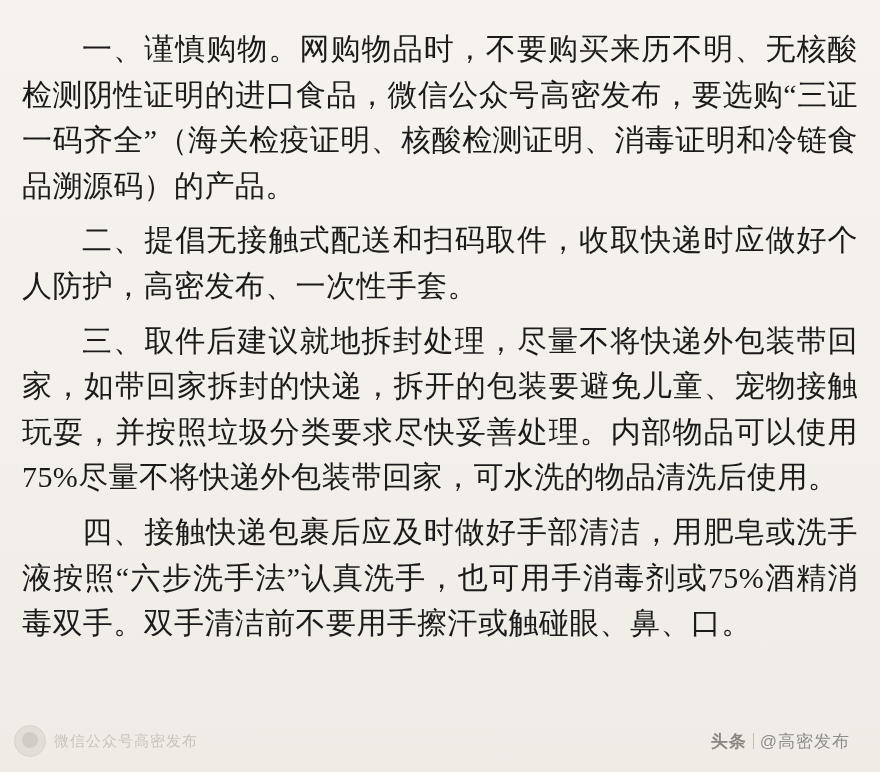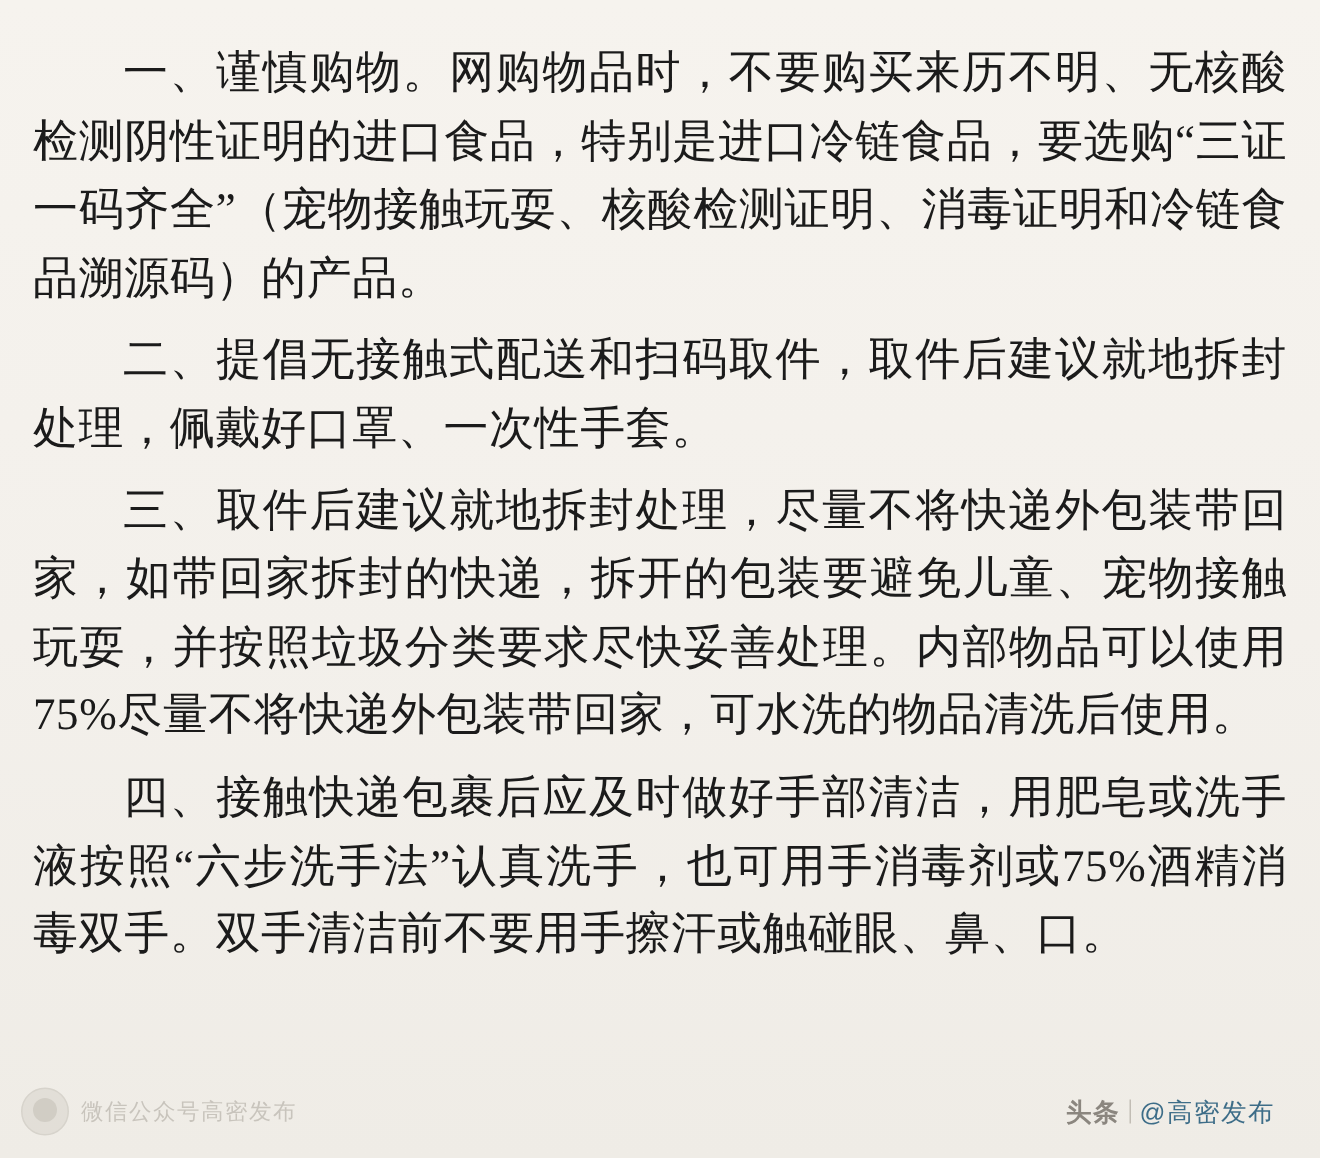--- a/index.html
+++ b/index.html
@@ -93,32 +93,32 @@
     letter-spacing: 1px;
   }
   .wm-sep {
     width: 1px;
     height: 16px;
     background: #b6b1a8;
     display: inline-block;
   }
   .wm-source {
     font-size: 17px;
-    color: #0c4a6e;
+    color: #737373;
     font-family: "Liberation Sans", sans-serif;
     letter-spacing: 1px;
   }
 </style>
 </head>
 <body>
 
 <div id="document-page">
 
-  <p class="paragraph">一、谨慎购物。网购物品时，不要购买来历不明、无核酸检测阴性证明的进口食品，特别是进口冷链食品，要选购“三证一码齐全”（宠物接触玩耍、核酸检测证明、消毒证明和冷链食品溯源码）的产品。</p>
-  <p class="paragraph">二、提倡无接触式配送和扫码取件，取件后建议就地拆封处理，佩戴好口罩、一次性手套。</p>
+  <p class="paragraph">一、谨慎购物。网购物品时，不要购买来历不明、无核酸检测阴性证明的进口食品，微信公众号高密发布，要选购“三证一码齐全”（海关检疫证明、核酸检测证明、消毒证明和冷链食品溯源码）的产品。</p>
+  <p class="paragraph">二、提倡无接触式配送和扫码取件，收取快递时应做好个人防护，高密发布、一次性手套。</p>
   <p class="paragraph">三、取件后建议就地拆封处理，尽量不将快递外包装带回家，如带回家拆封的快递，拆开的包装要避免儿童、宠物接触玩耍，并按照垃圾分类要求尽快妥善处理。内部物品可以使用75%尽量不将快递外包装带回家，可水洗的物品清洗后使用。</p>
   <p class="paragraph">四、接触快递包裹后应及时做好手部清洁，用肥皂或洗手液按照“六步洗手法”认真洗手，也可用手消毒剂或75%酒精消毒双手。双手清洁前不要用手擦汗或触碰眼、鼻、口。</p>
 
 </div>
 
 <div id="footer-bar">
 
   <div class="watermark-left">
     <span class="wm-avatar"></span>
     <span class="wm-text">微信公众号高密发布</span>

